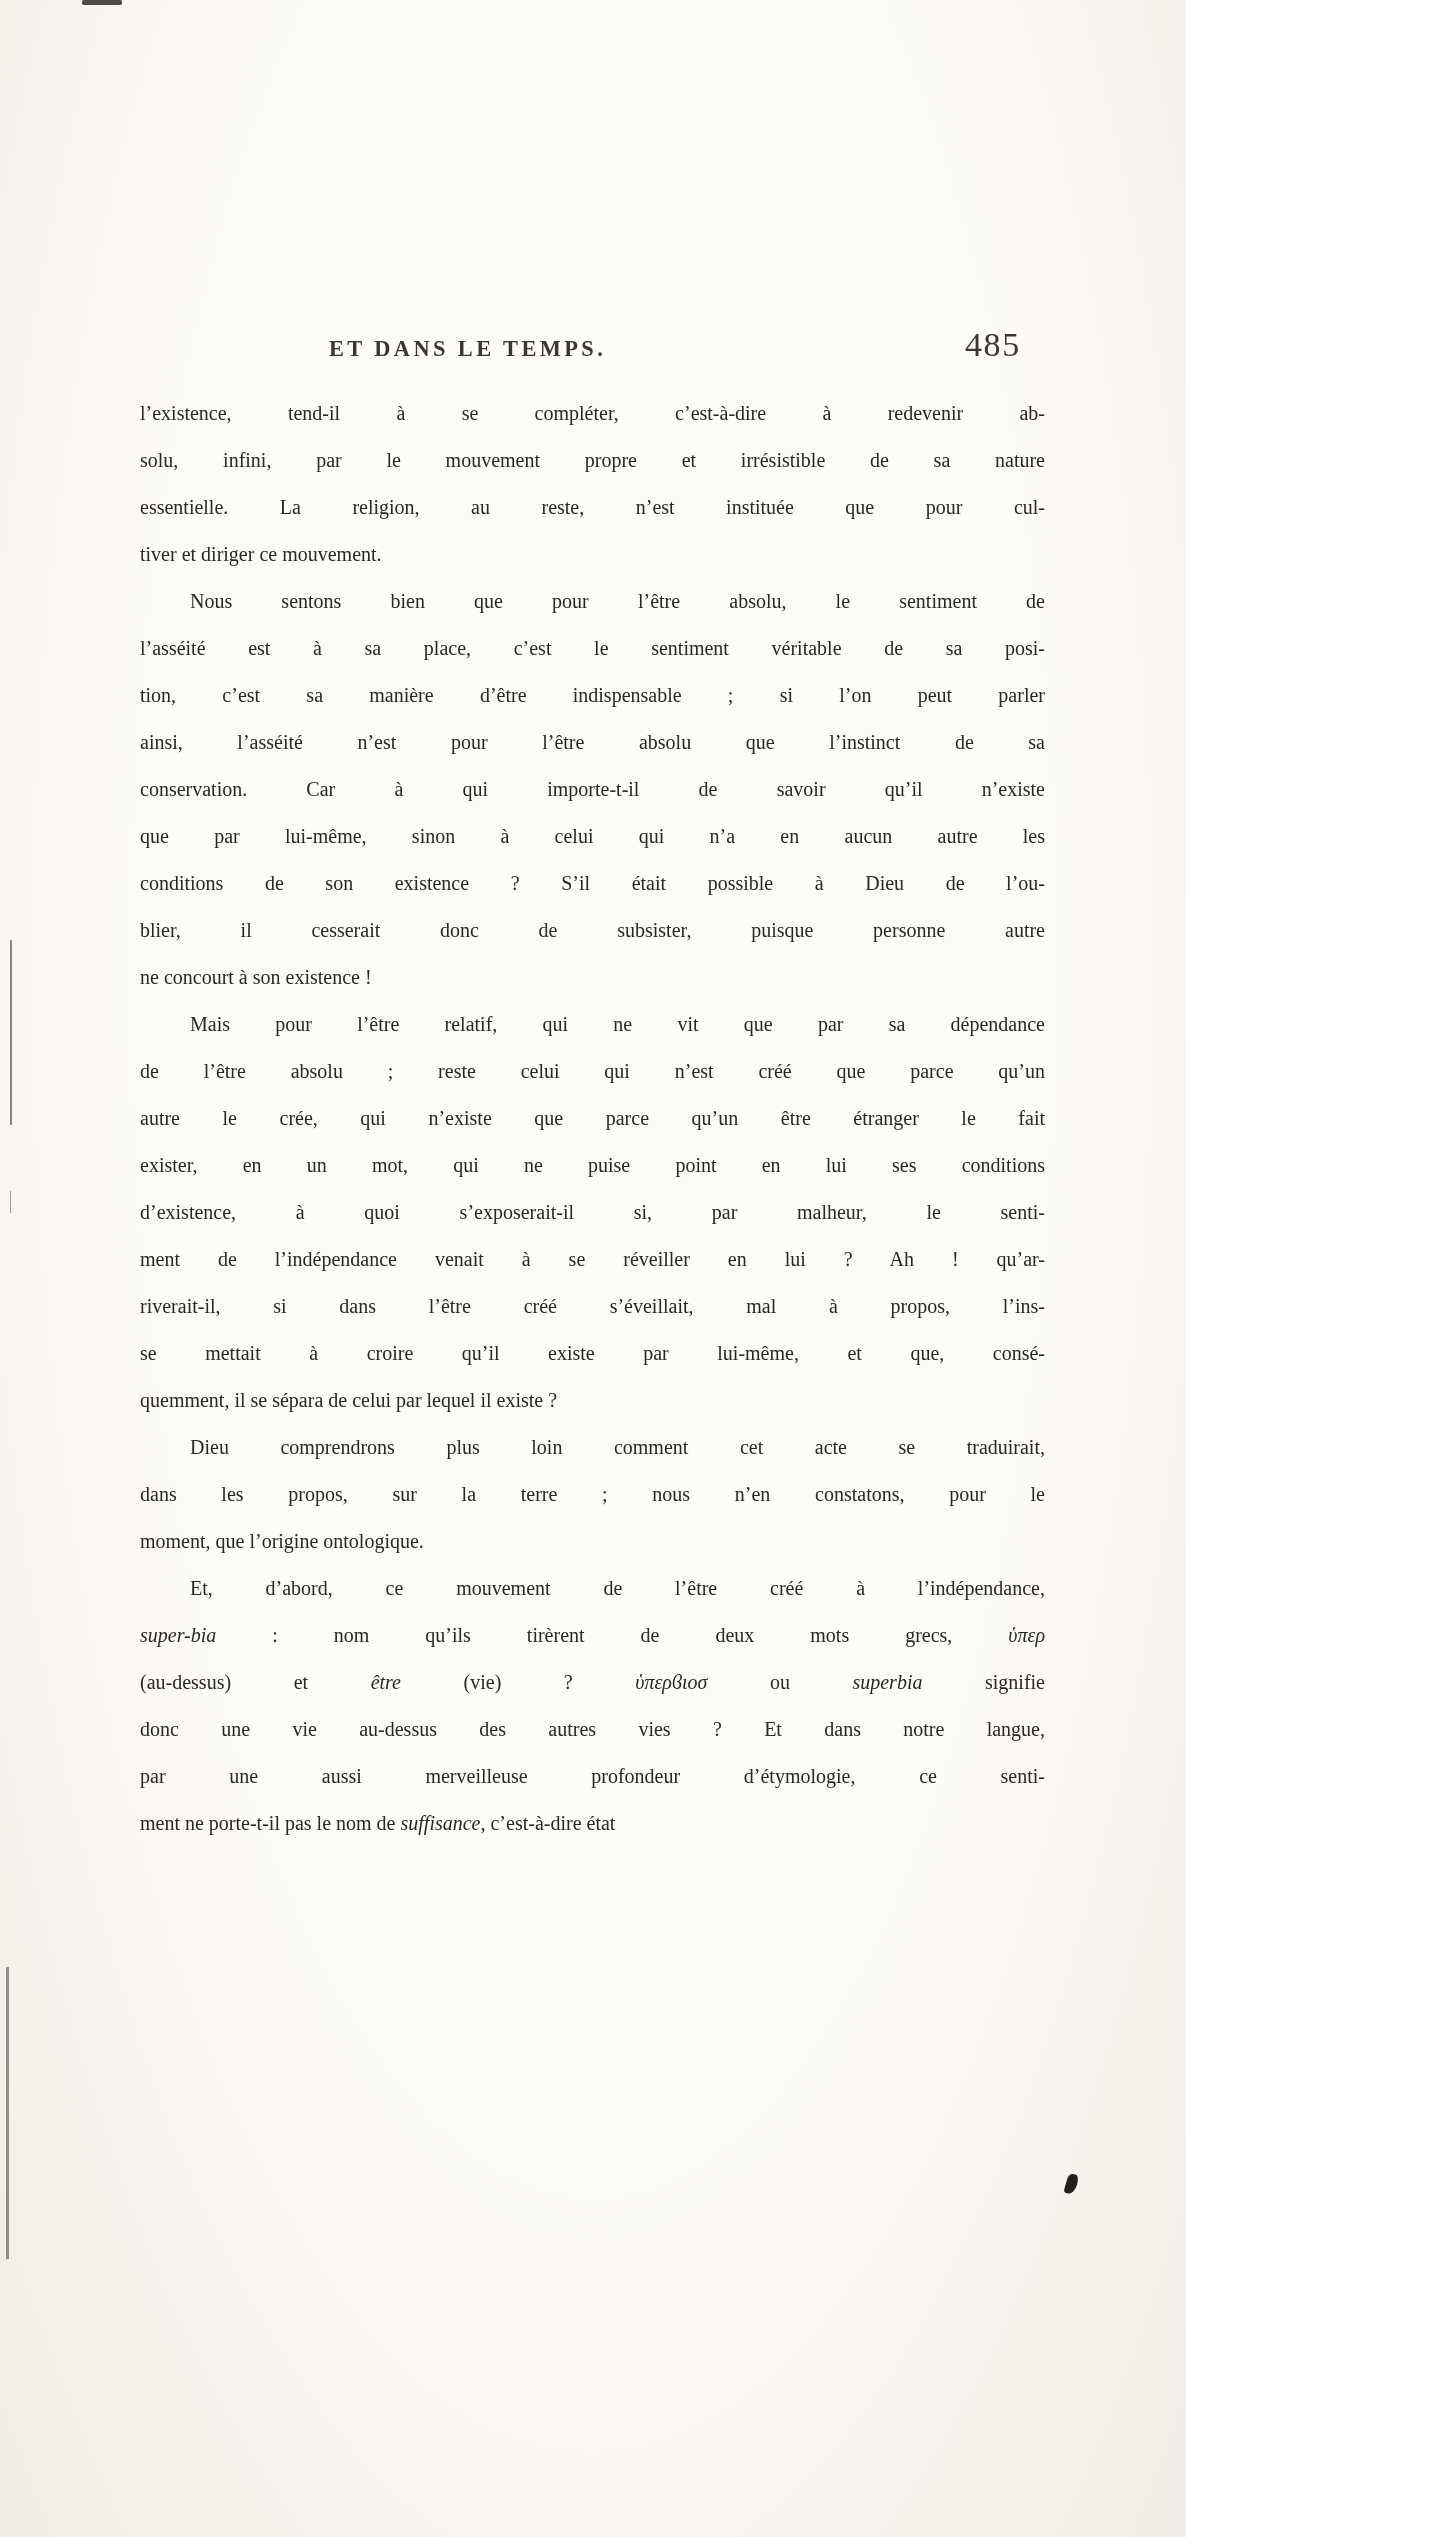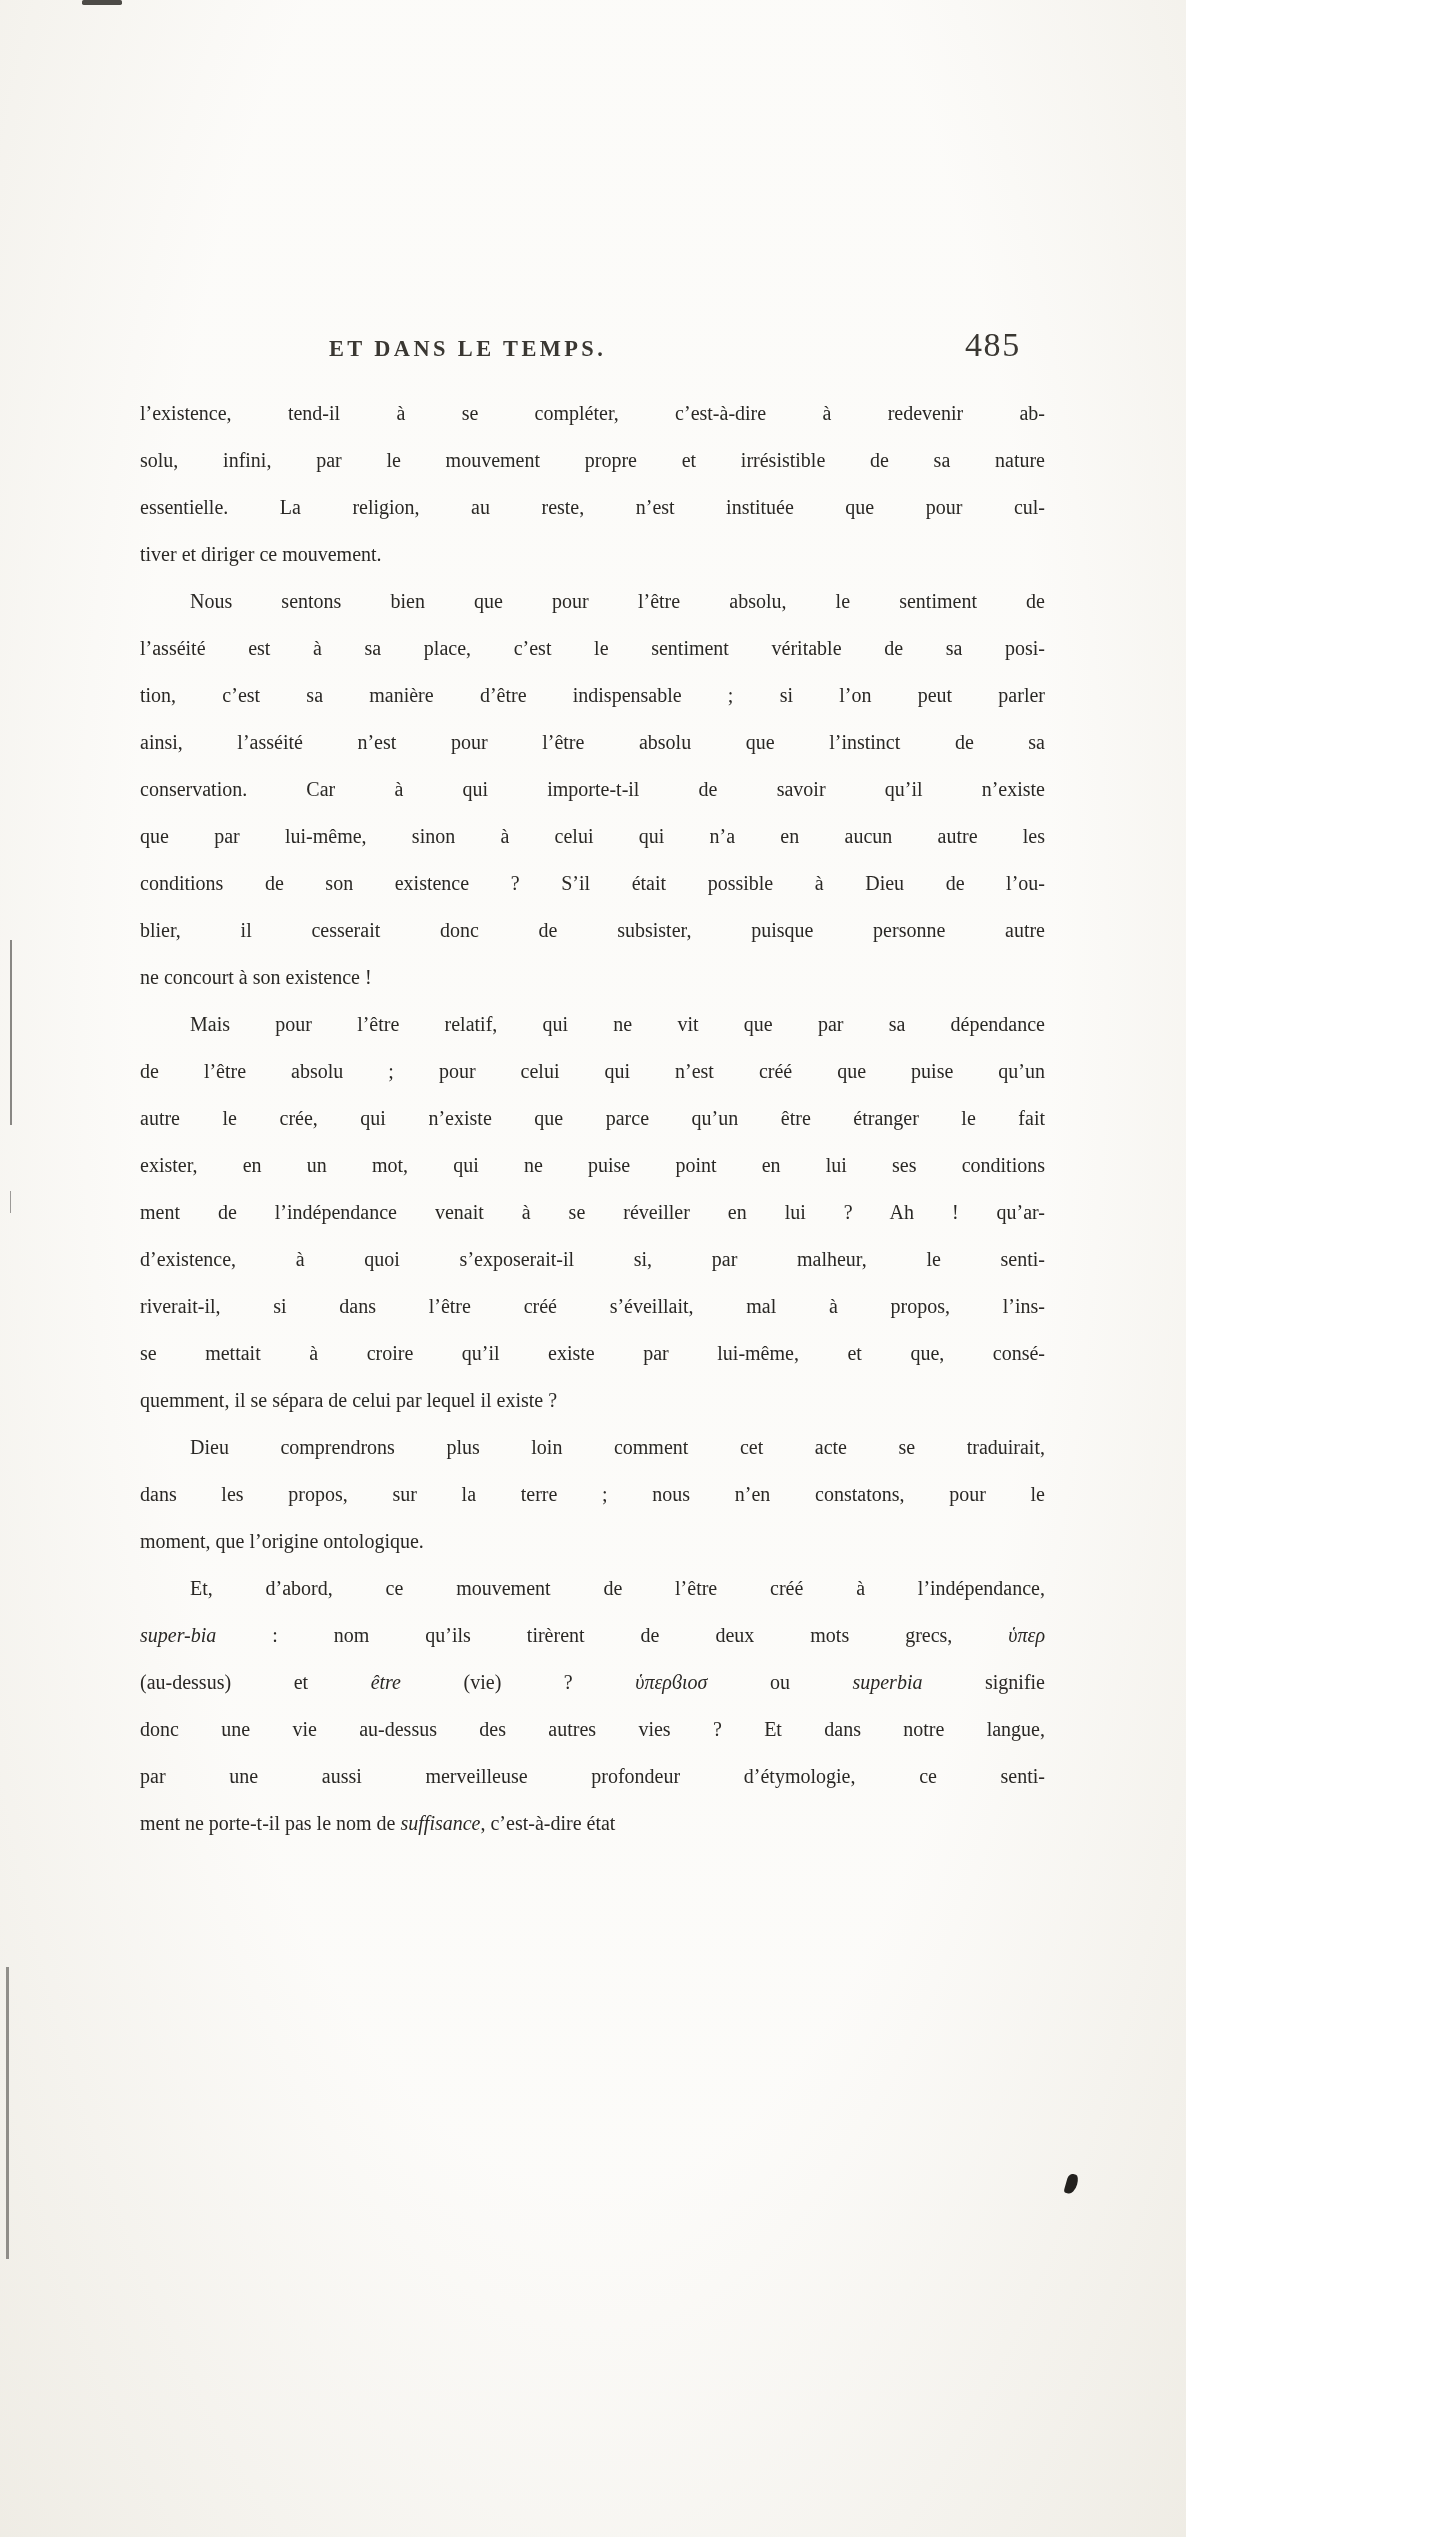--- a/index.html
+++ b/index.html
@@ -112,25 +112,25 @@
           <div class="line"><span>tion, c’est sa manière d’être indispensable ; si l’on peut parler</span></div>
           <div class="line"><span>ainsi, l’asséité n’est pour l’être absolu que l’instinct de sa</span></div>
           <div class="line"><span>conservation. Car à qui importe-t-il de savoir qu’il n’existe</span></div>
           <div class="line"><span>que par lui-même, sinon à celui qui n’a en aucun autre les</span></div>
           <div class="line"><span>conditions de son existence ? S’il était possible à Dieu de l’ou-</span></div>
           <div class="line"><span>blier, il cesserait donc de subsister, puisque personne autre</span></div>
           <div class="line last"><span>ne concourt à son existence !</span></div>
         </div>
         <div class="paragraph">
           <div class="line first-indent"><span>Mais pour l’être relatif, qui ne vit que par sa dépendance</span></div>
-          <div class="line"><span>de l’être absolu ; pour celui qui n’est créé que puise qu’un</span></div>
+          <div class="line"><span>de l’être absolu ; reste celui qui n’est créé que parce qu’un</span></div>
           <div class="line"><span>autre le crée, qui n’existe que parce qu’un être étranger le fait</span></div>
           <div class="line"><span>exister, en un mot, qui ne puise point en lui ses conditions</span></div>
+          <div class="line"><span>d’existence, à quoi s’exposerait-il si, par malheur, le senti-</span></div>
           <div class="line"><span>ment de l’indépendance venait à se réveiller en lui ? Ah ! qu’ar-</span></div>
-          <div class="line"><span>d’existence, à quoi s’exposerait-il si, par malheur, le senti-</span></div>
           <div class="line"><span>riverait-il, si dans l’être créé s’éveillait, mal à propos, l’ins-</span></div>
           <div class="line"><span>se mettait à croire qu’il existe par lui-même, et que, consé-</span></div>
           <div class="line last"><span>quemment, il se sépara de celui par lequel il existe ?</span></div>
         </div>
         <div class="paragraph">
           <div class="line first-indent"><span>Dieu comprendrons plus loin comment cet acte se traduirait,</span></div>
           <div class="line"><span>dans les propos, sur la terre ; nous n’en constatons, pour le</span></div>
           <div class="line last"><span>moment, que l’origine ontologique.</span></div>
         </div>
         <div class="paragraph">

